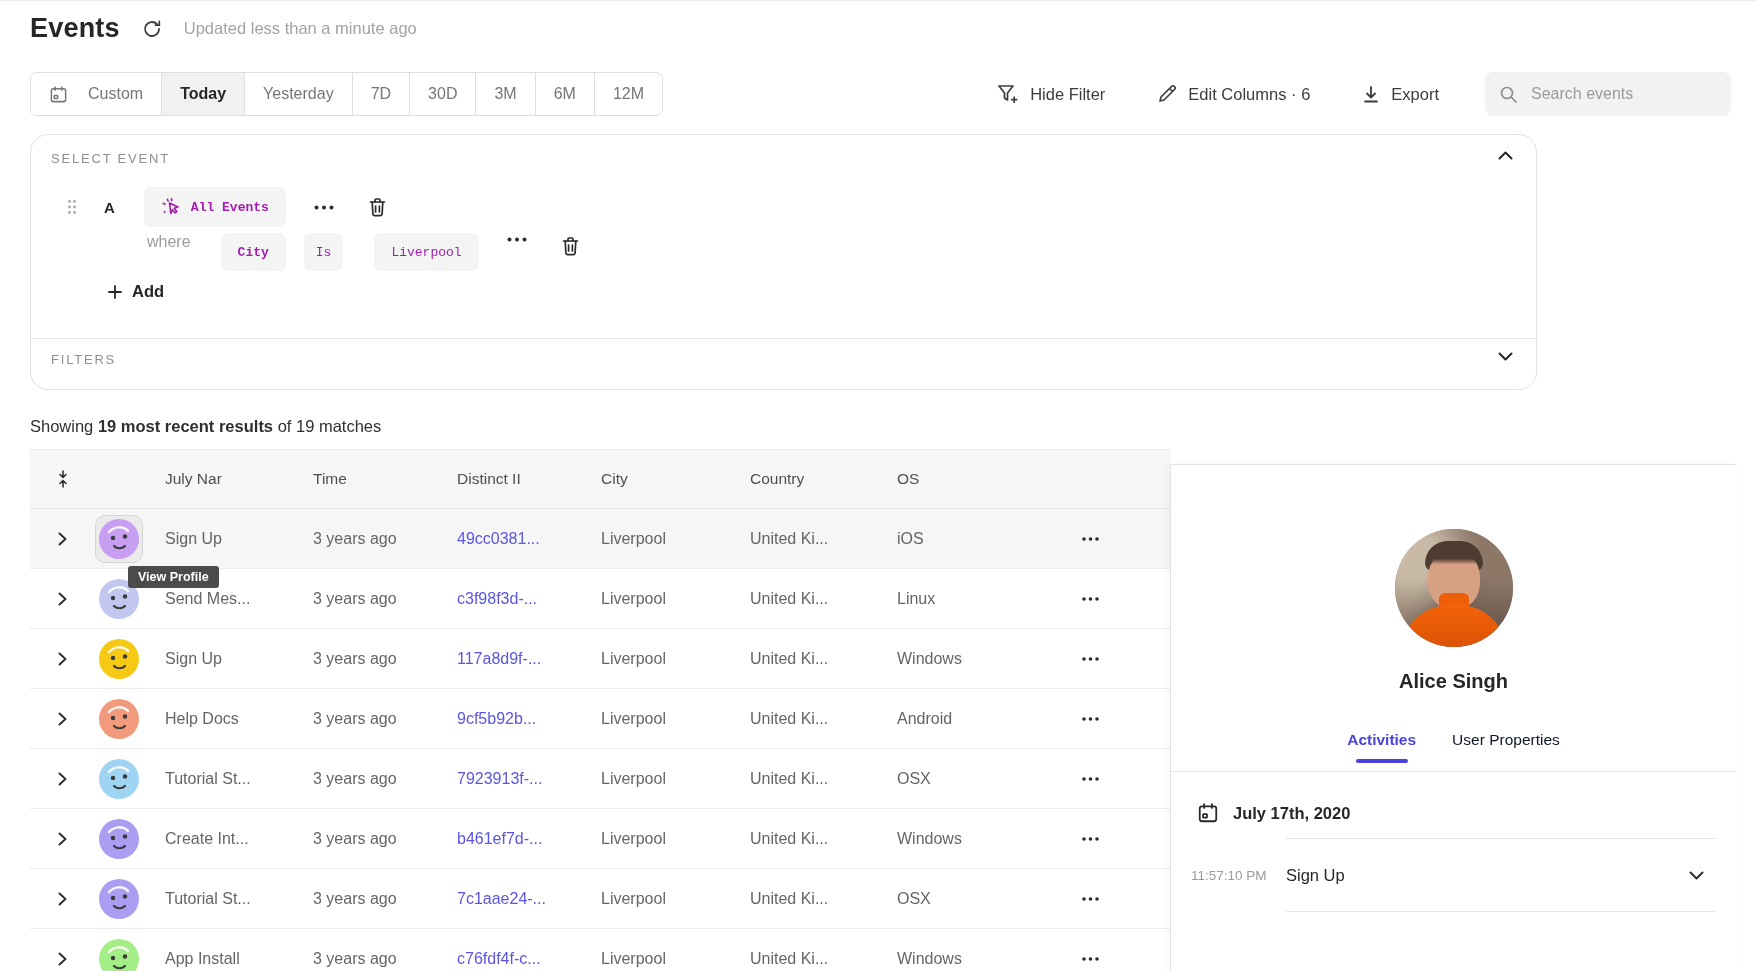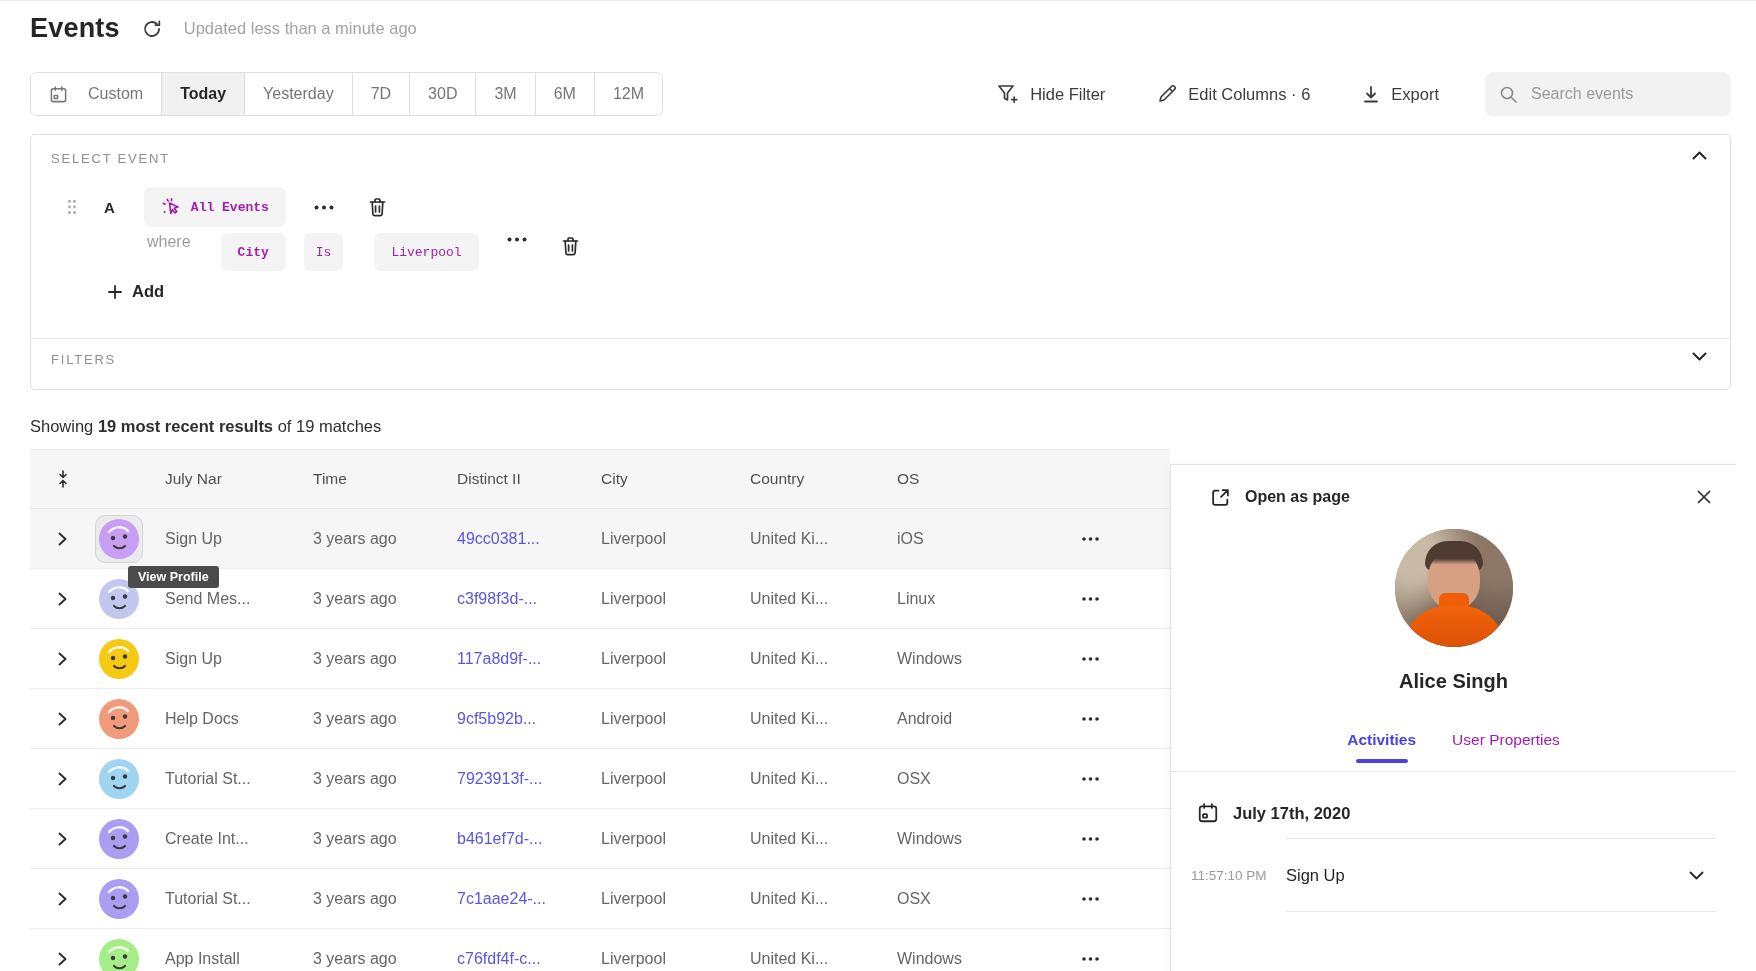--- a/index.html
+++ b/index.html
@@ -23,21 +23,21 @@
   .dtab:last-child{border-right:none}
   .dtab.selected{background:#f1f1f1;color:#262626;font-weight:700}
   .right-tools{display:flex;align-items:center;gap:40px}
   .tool-btn{display:flex;align-items:center;gap:11px;font-size:16.5px;color:#3c3c3c;background:none;border:none;font-family:inherit;white-space:nowrap}
   .search-box{width:246px;height:44px;background:#f2f2f2;border-radius:8px;display:flex;align-items:center;gap:11px;
               padding:0 14px;box-sizing:border-box;color:#8d8d8d}
   .search-box input{flex:1;border:none;background:transparent;outline:none;font-size:16px;color:#333;font-family:inherit;min-width:0}
   .search-box input::placeholder{color:#9a9a9a}
 
   
-  .qb-card{position:absolute;left:30px;top:133px;width:1701px;height:256px;border:1px solid #e0e0e0;border-radius:5px;box-sizing:border-box;background:#fff}
+  .qb-card{position:absolute;left:30px;top:133px;width:1507px;height:256px;border:1px solid #e0e0e0;border-radius:18px;box-sizing:border-box;background:#fff}
   .qb-section-label{position:absolute;left:20px;top:16px;font-size:13px;letter-spacing:1.8px;color:#8f8f8f;font-weight:500}
   .qb-collapse{position:absolute;right:20px;top:13px;background:none;border:none;color:#262626;padding:3px}
   .event-row{position:absolute;left:36px;top:52px;height:40px;display:flex;align-items:center}
   .drag-handle{color:#a8a8a8;margin-right:27px;background:none;border:none;padding:0;cursor:grab}
   .row-letter{font-size:15px;font-weight:700;margin-right:29px;color:#262626}
   .chip{background:#f4f4f4;border:none;border-radius:7px;display:inline-flex;align-items:center;height:40px;
         padding:0 17px;font-size:13px;color:#a21caf;font-family:Liberation Mono, monospace;white-space:nowrap}
   .event-chip{font-weight:700;gap:10px}
   .dots-btn{background:none;border:none;color:#2b2b2b;margin-left:24px;padding:4px}
   .trash-btn{background:none;border:none;color:#2b2b2b;margin-left:27px;padding:3px}
@@ -90,21 +90,21 @@
                  linear-gradient(115deg,#a6937f,#7c6a5c 60%,#93836f)}
   .photo-hair{position:absolute;left:50%;top:12px;transform:translateX(-50%);width:58px;height:30px;background:#4e3b31;border-radius:30px 30px 10px 10px}
   .photo-head{position:absolute;left:50%;top:20px;transform:translateX(-50%);width:52px;height:60px;
               background:linear-gradient(180deg,#4e3b31 0 16%,#d7a083 26%);border-radius:48% 48% 44% 44%}
   .photo-sweater{position:absolute;left:50%;bottom:-8px;transform:translateX(-50%);width:108px;height:50px;
                  background:linear-gradient(180deg,#f2630a,#d84f05);border-radius:50px 50px 0 0}
   .photo-collar{position:absolute;left:50%;bottom:38px;transform:translateX(-50%);width:30px;height:16px;background:#ef5f08;border-radius:6px 6px 0 0}
   .p-name{margin-top:23px;text-align:center;font-size:20px;font-weight:700;color:#262626}
   .p-email{margin-top:9px;text-align:center;font-size:15.5px;color:#4f4f4f}
   .p-tabs{margin-top:38px;display:flex;justify-content:center;gap:32px;border-bottom:1px solid #e6e6e6}
-  .p-tab{background:none;border:none;font-family:inherit;font-size:15.5px;color:#a21caf;padding:0 2px 22px;position:relative}
+  .p-tab{background:none;border:none;font-family:inherit;font-size:15.5px;color:#0f172a;padding:0 2px 22px;position:relative}
   .p-tab.active{color:var(--accent);font-weight:600}
   .p-tab.active::after{content:"";position:absolute;left:50%;transform:translateX(-50%);bottom:8px;width:52px;height:4px;border-radius:2px;background:var(--accent)}
   .p-date{display:flex;align-items:center;gap:14px;margin:30px 0 0 26px;font-size:16.5px;font-weight:700;color:#262626}
   .p-entry{position:relative;margin-top:14px}
   .entry-time{position:absolute;left:20px;top:30px;font-size:13.5px;color:#9a9a9a}
   .entry-body{margin-left:115px;margin-right:20px;height:72px;border-top:1px solid #e6e6e6;border-bottom:1px solid #e6e6e6;
               display:flex;align-items:center;justify-content:space-between;padding-right:12px;font-size:16.5px;color:#262626;cursor:pointer}
   .entry-chevron{color:#2b2b2b}
 </style>
 </head>
@@ -596,38 +596,20 @@
               </svg>
       </span>
     </button>
   </div>
       </div>
   </div>
 
   <div class="tooltip">View Profile</div>
 
   <div class="profile-panel">
-    <div class="panel-head">
-      <button class="open-page-btn">
-        <span>
-          <svg width="21" height="21" viewBox="0 0 20 20" fill="none" stroke="currentColor" stroke-width="1.7" stroke-linecap="round" stroke-linejoin="round">
-            <path d="M8 3.5H4.8A1.8 1.8 0 0 0 3 5.3v9.9A1.8 1.8 0 0 0 4.8 17h9.9a1.8 1.8 0 0 0 1.8-1.8V12"></path>
-              <path d="M12 3h5v5M17 3l-6.5 6.5"></path>
-          </svg>
-        </span>
-        <span>Open as page</span>
-      </button>
-      <button class="close-btn">
-        <span>
-          <svg width="16" height="16" viewBox="0 0 16 16" stroke="currentColor" stroke-width="1.7" stroke-linecap="round" fill="none">
-              <path d="M2.5 2.5l11 11M13.5 2.5l-11 11"></path>
-            </svg>
-        </span>
-      </button>
-    </div>
 
     <div class="photo">
       <div class="photo-bg"></div>
       <div class="photo-hair"></div>
       <div class="photo-head"></div>
       <div class="photo-collar"></div>
       <div class="photo-sweater"></div>
     </div>
 
     <div class="p-name">Alice Singh</div>

